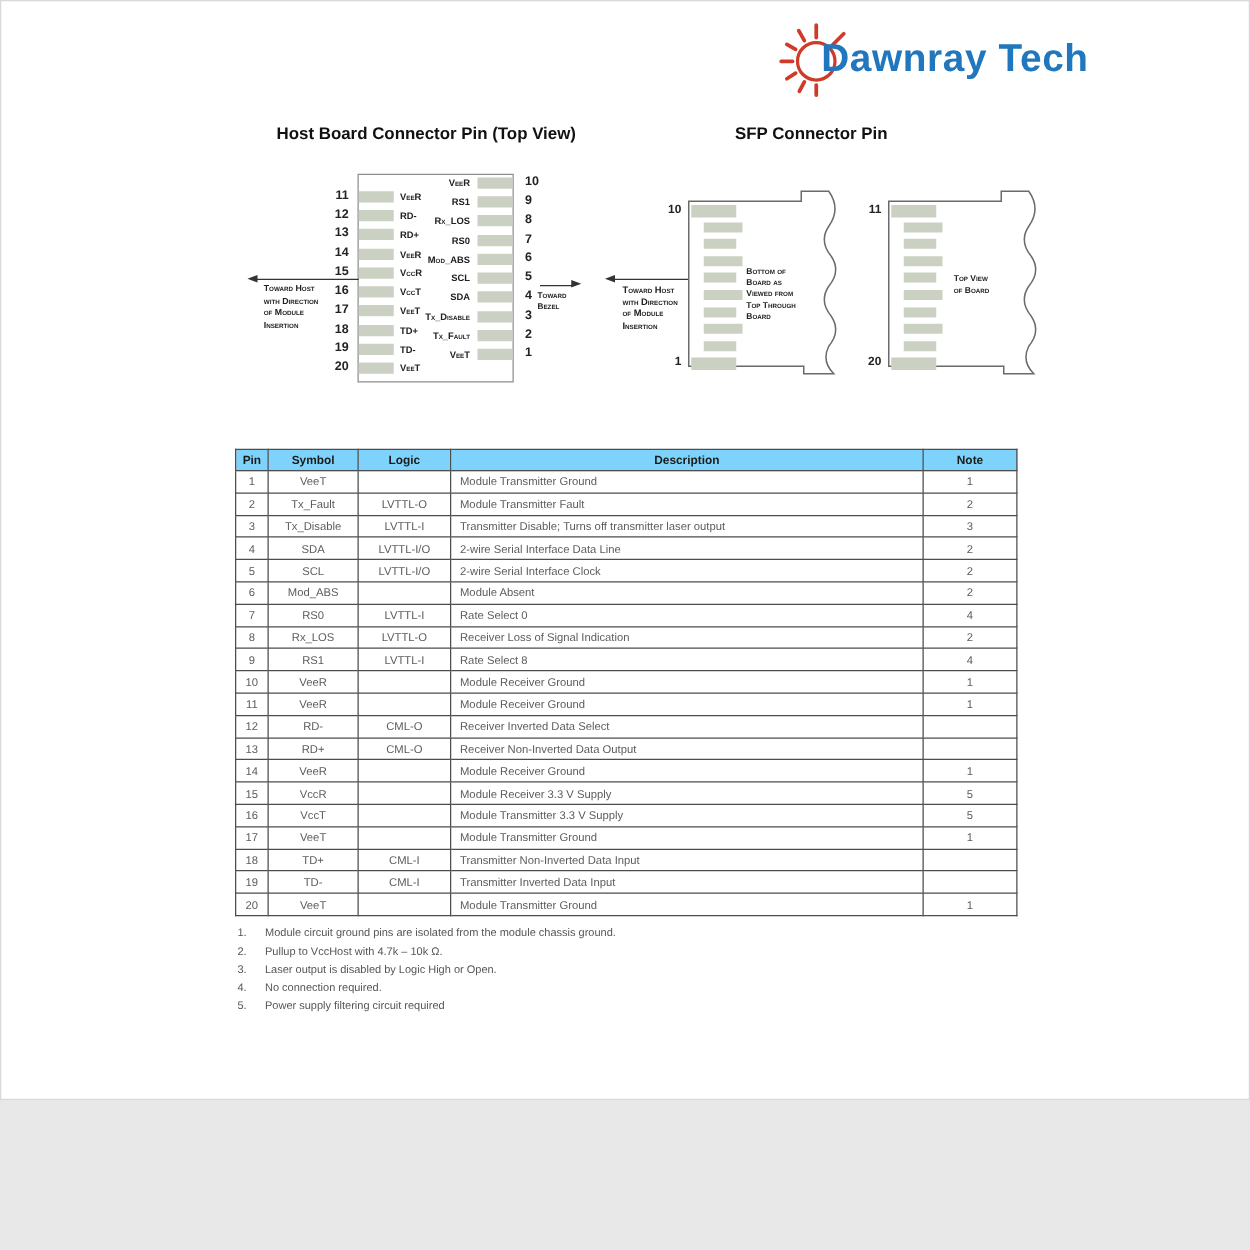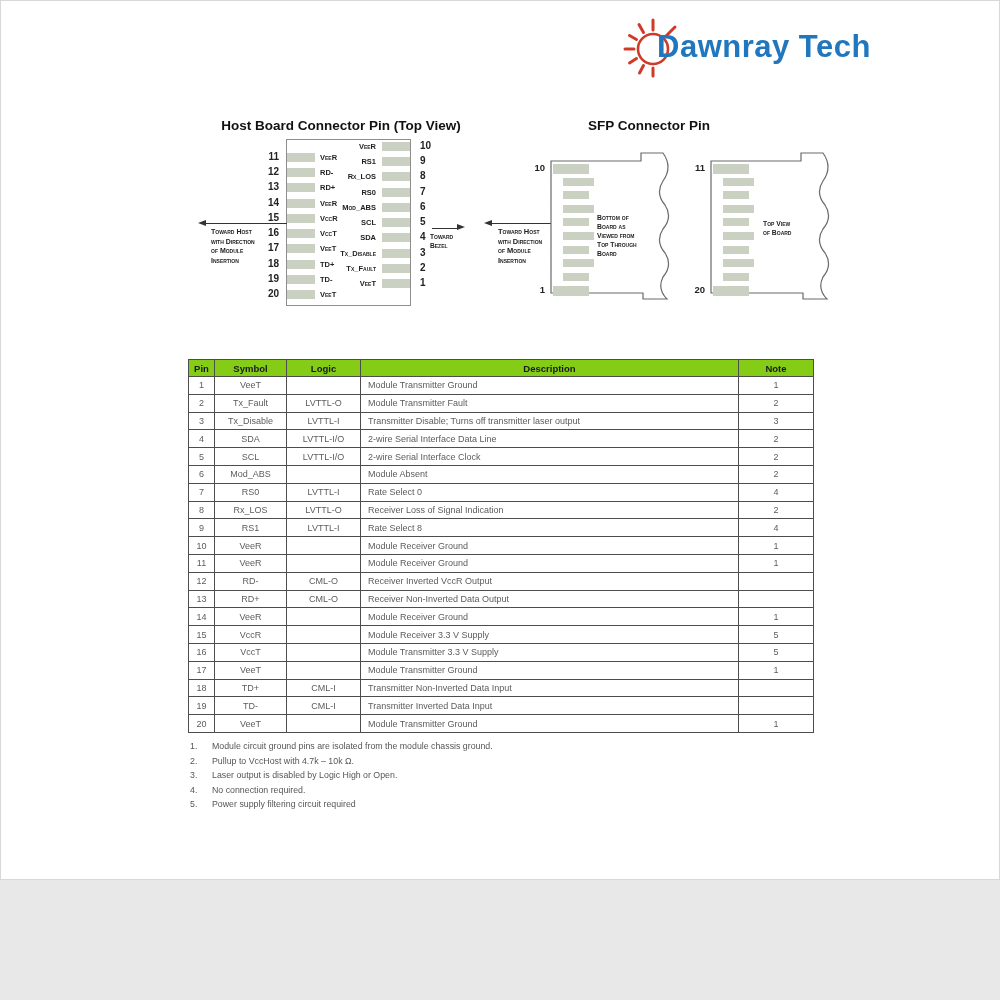--- a/index.html
+++ b/index.html
@@ -6,21 +6,21 @@
   .page{
     position:relative;width:1000px;height:880px;margin:0 auto;
     background:#ffffff;font-family:"Liberation Sans",sans-serif;
     overflow:hidden;border:1px solid #d8d8d8;box-sizing:border-box;
   }
   
   .logo{position:absolute;left:618px;top:16px;width:260px;height:70px;}
   .logo-sun{position:absolute;left:0;top:0;}
   .logo-text{position:absolute;left:38px;top:12px;font-size:31px;font-weight:bold;color:#2077bd;letter-spacing:0.5px;}
   
-  .sec-title{position:absolute;top:117px;font-size:13.5px;font-weight:bold;color:#111;}
+  .sec-title{position:absolute;top:98px;font-size:13.5px;font-weight:bold;color:#111;}
   .host-title{left:210px;width:260px;text-align:center;}
   .sfp-title{left:566px;width:164px;text-align:center;}
   
   .diagram{position:absolute;left:0;top:95px;width:1000px;height:250px;}
   .host-rect{position:absolute;left:285px;top:43px;width:125px;height:167px;border:1px solid #8e8e8e;box-sizing:border-box;}
   .pad{position:absolute;width:28px;height:9px;background:#cbd1c2;}
   .hnum{position:absolute;font-size:10px;font-weight:bold;color:#222;line-height:11px;}
   .snum{position:absolute;font-size:9.5px;font-weight:bold;color:#222;line-height:11px;}
   .hlabel{position:absolute;font-size:7.5px;font-weight:bold;color:#222;font-variant:small-caps;line-height:9px;}
   .dirtext{position:absolute;font-size:7px;font-weight:bold;color:#222;font-variant:small-caps;line-height:9.5px;margin-left:14px;}
@@ -28,21 +28,21 @@
   .bcap{position:absolute;font-size:6.8px;font-weight:bold;color:#222;font-variant:small-caps;line-height:9px;}
   .hline{position:absolute;height:1px;background:#333;}
   .tri-left{position:absolute;width:0;height:0;border-top:3.5px solid transparent;border-bottom:3.5px solid transparent;border-right:8px solid #333;}
   .tri-right{position:absolute;width:0;height:0;border-top:3.5px solid transparent;border-bottom:3.5px solid transparent;border-left:8px solid #333;}
   .board-svg{position:absolute;}
   
   .table-section{position:absolute;left:187px;top:358px;width:627px;}
   .table-heading{font-size:12.5px;font-weight:bold;color:#111;margin:0 0 8px 8px;}
   table.pins{border-collapse:collapse;table-layout:fixed;width:625px;}
   table.pins th{
-    background:#84cc16;border:1px solid #4d4d4d;font-size:9.5px;font-weight:bold;
+    background:#7dd3fc;border:1px solid #4d4d4d;font-size:9.5px;font-weight:bold;
     color:#1a1a1a;height:16px;padding:0 2px;text-align:center;
   }
   table.pins td{
     border:1px solid #4d4d4d;font-size:9px;color:#5c5c5c;height:16.8px;
     padding:0 4px;text-align:center;overflow:hidden;white-space:nowrap;
   }
   table.pins td.col3{text-align:left;padding-left:7px;}
   
   .notes{position:absolute;left:189px;top:738px;width:520px;font-size:8.8px;color:#565656;}
   .notes-heading{margin-bottom:3px;}
@@ -309,21 +309,21 @@
             <td class="col0">11</td>
             <td class="col1">VeeR</td>
             <td class="col2"></td>
             <td class="col3">Module Receiver Ground</td>
             <td class="col4">1</td>
           </tr>
           <tr>
             <td class="col0">12</td>
             <td class="col1">RD-</td>
             <td class="col2">CML-O</td>
-            <td class="col3">Receiver Inverted VccR Output</td>
+            <td class="col3">Receiver Inverted Data Select</td>
             <td class="col4"></td>
           </tr>
           <tr>
             <td class="col0">13</td>
             <td class="col1">RD+</td>
             <td class="col2">CML-O</td>
             <td class="col3">Receiver Non-Inverted Data Output</td>
             <td class="col4"></td>
           </tr>
           <tr>

